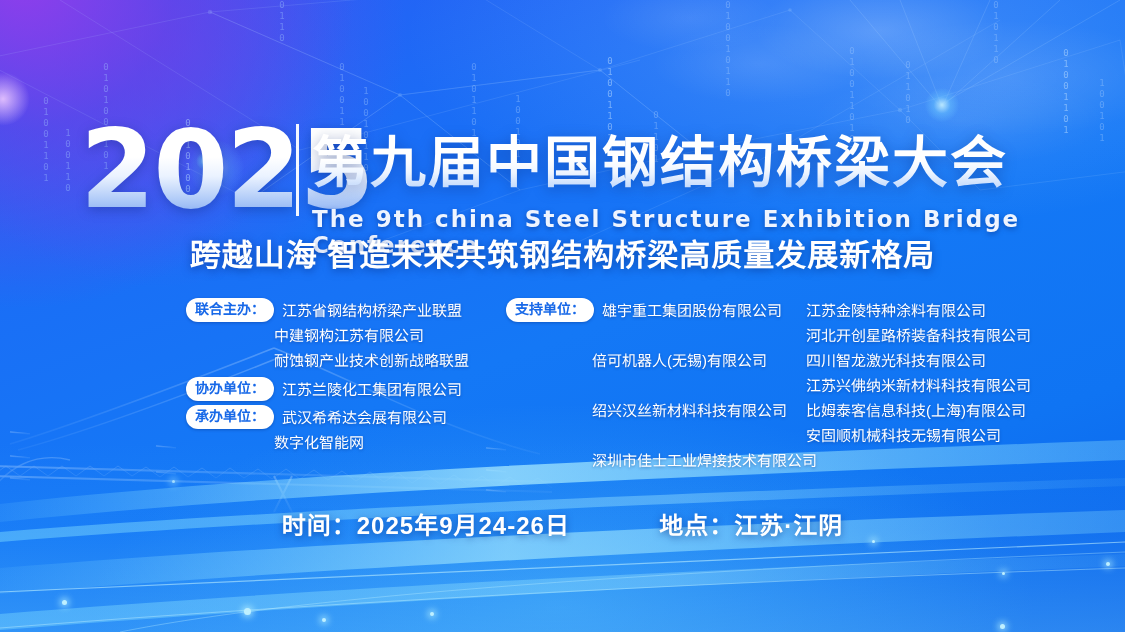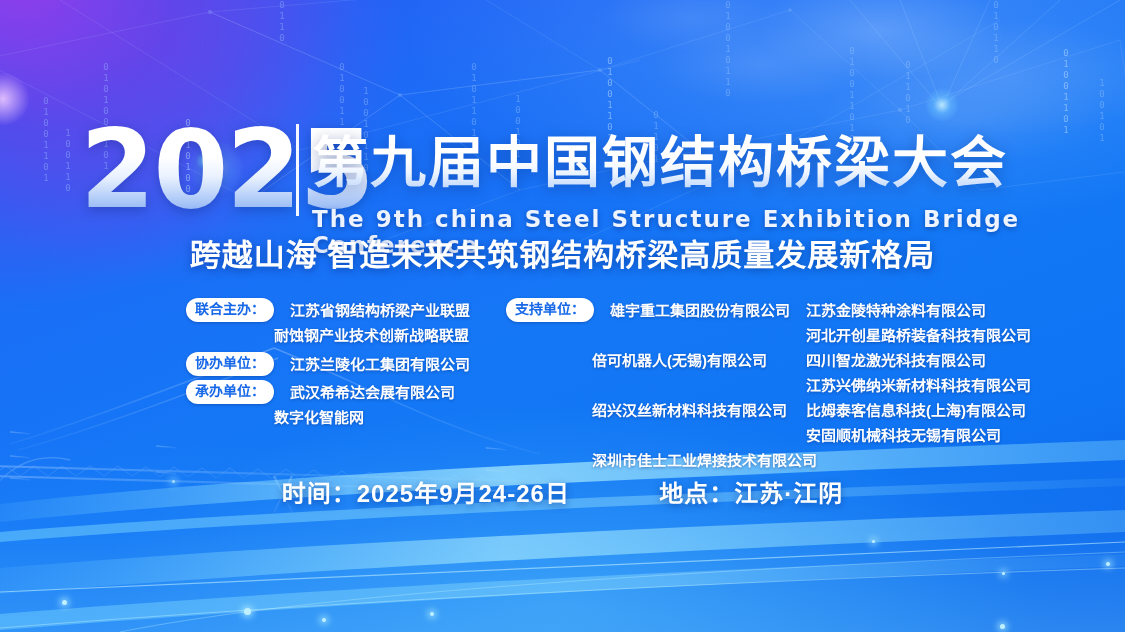--- a/index.html
+++ b/index.html
@@ -72,31 +72,31 @@
     font-size:31px;line-height:36px;font-weight:bold;letter-spacing:1px;color:#ffffff;
     text-shadow:0 2px 8px rgba(6,40,125,.55);}
 
   
   .orgs{position:absolute;left:0;top:298px;width:1125px;height:150px;}
   .col{position:absolute;top:0;}
   .col-a{left:186px;width:320px;}
   .col-b{left:506px;width:300px;}
   .col-c{left:806px;width:300px;}
 
-  .row{display:flex;align-items:flex-start;gap:16px;height:25px;}
+  .row{display:flex;align-items:flex-start;gap:8px;height:25px;}
   .pill{flex:0 0 auto;background:#ffffff;border-radius:13px;
     padding:2px 9px 3px 9px;font-size:14px;line-height:19px;font-weight:bold;
     color:#1768e8;letter-spacing:0px;white-space:nowrap;
     box-shadow:0 1px 3px rgba(5,35,110,.35);}
-  .ent{font-size:15px;line-height:25px;font-weight:bold;color:#ffffff;white-space:nowrap;
+  .ent{font-size:15px;line-height:25px;font-weight:normal;color:#ffffff;white-space:nowrap;
     text-shadow:0 1px 3px rgba(8,40,120,.45);}
   .ent.indent{padding-left:88px;}
   .ent.indent-b{padding-left:86px;margin-top:25px;}
 
-  .footer{position:absolute;left:0;right:0;top:478px;text-align:center;
+  .footer{position:absolute;left:0;right:0;top:510px;text-align:center;
     font-size:24px;line-height:32px;font-weight:bold;color:#ffffff;letter-spacing:1px;
     text-shadow:0 2px 7px rgba(6,40,125,.55);}
   .footer .gap{display:inline-block;width:74px;}
 </style>
 </head>
 <body>
 
 <div class="stage">
 
   <div class="clouds"></div>
@@ -279,20 +279,21 @@
 
   <div class="slogan">跨越山海 智造未来共筑钢结构桥梁高质量发展新格局</div>
 
   <div class="orgs">
 
     <div class="col col-a">
       <div class="row">
         <span class="pill">联合主办：</span>
         <span class="ent">江苏省钢结构桥梁产业联盟</span>
       </div>
+      <div class="ent indent">中建钢构江苏有限公司</div>
       <div class="ent indent">耐蚀钢产业技术创新战略联盟</div>
 
       <div class="row" style="margin-top:4px;">
         <span class="pill">协办单位：</span>
         <span class="ent">江苏兰陵化工集团有限公司</span>
       </div>
 
       <div class="row" style="margin-top:3px;">
         <span class="pill">承办单位：</span>
         <span class="ent">武汉希希达会展有限公司</span>

